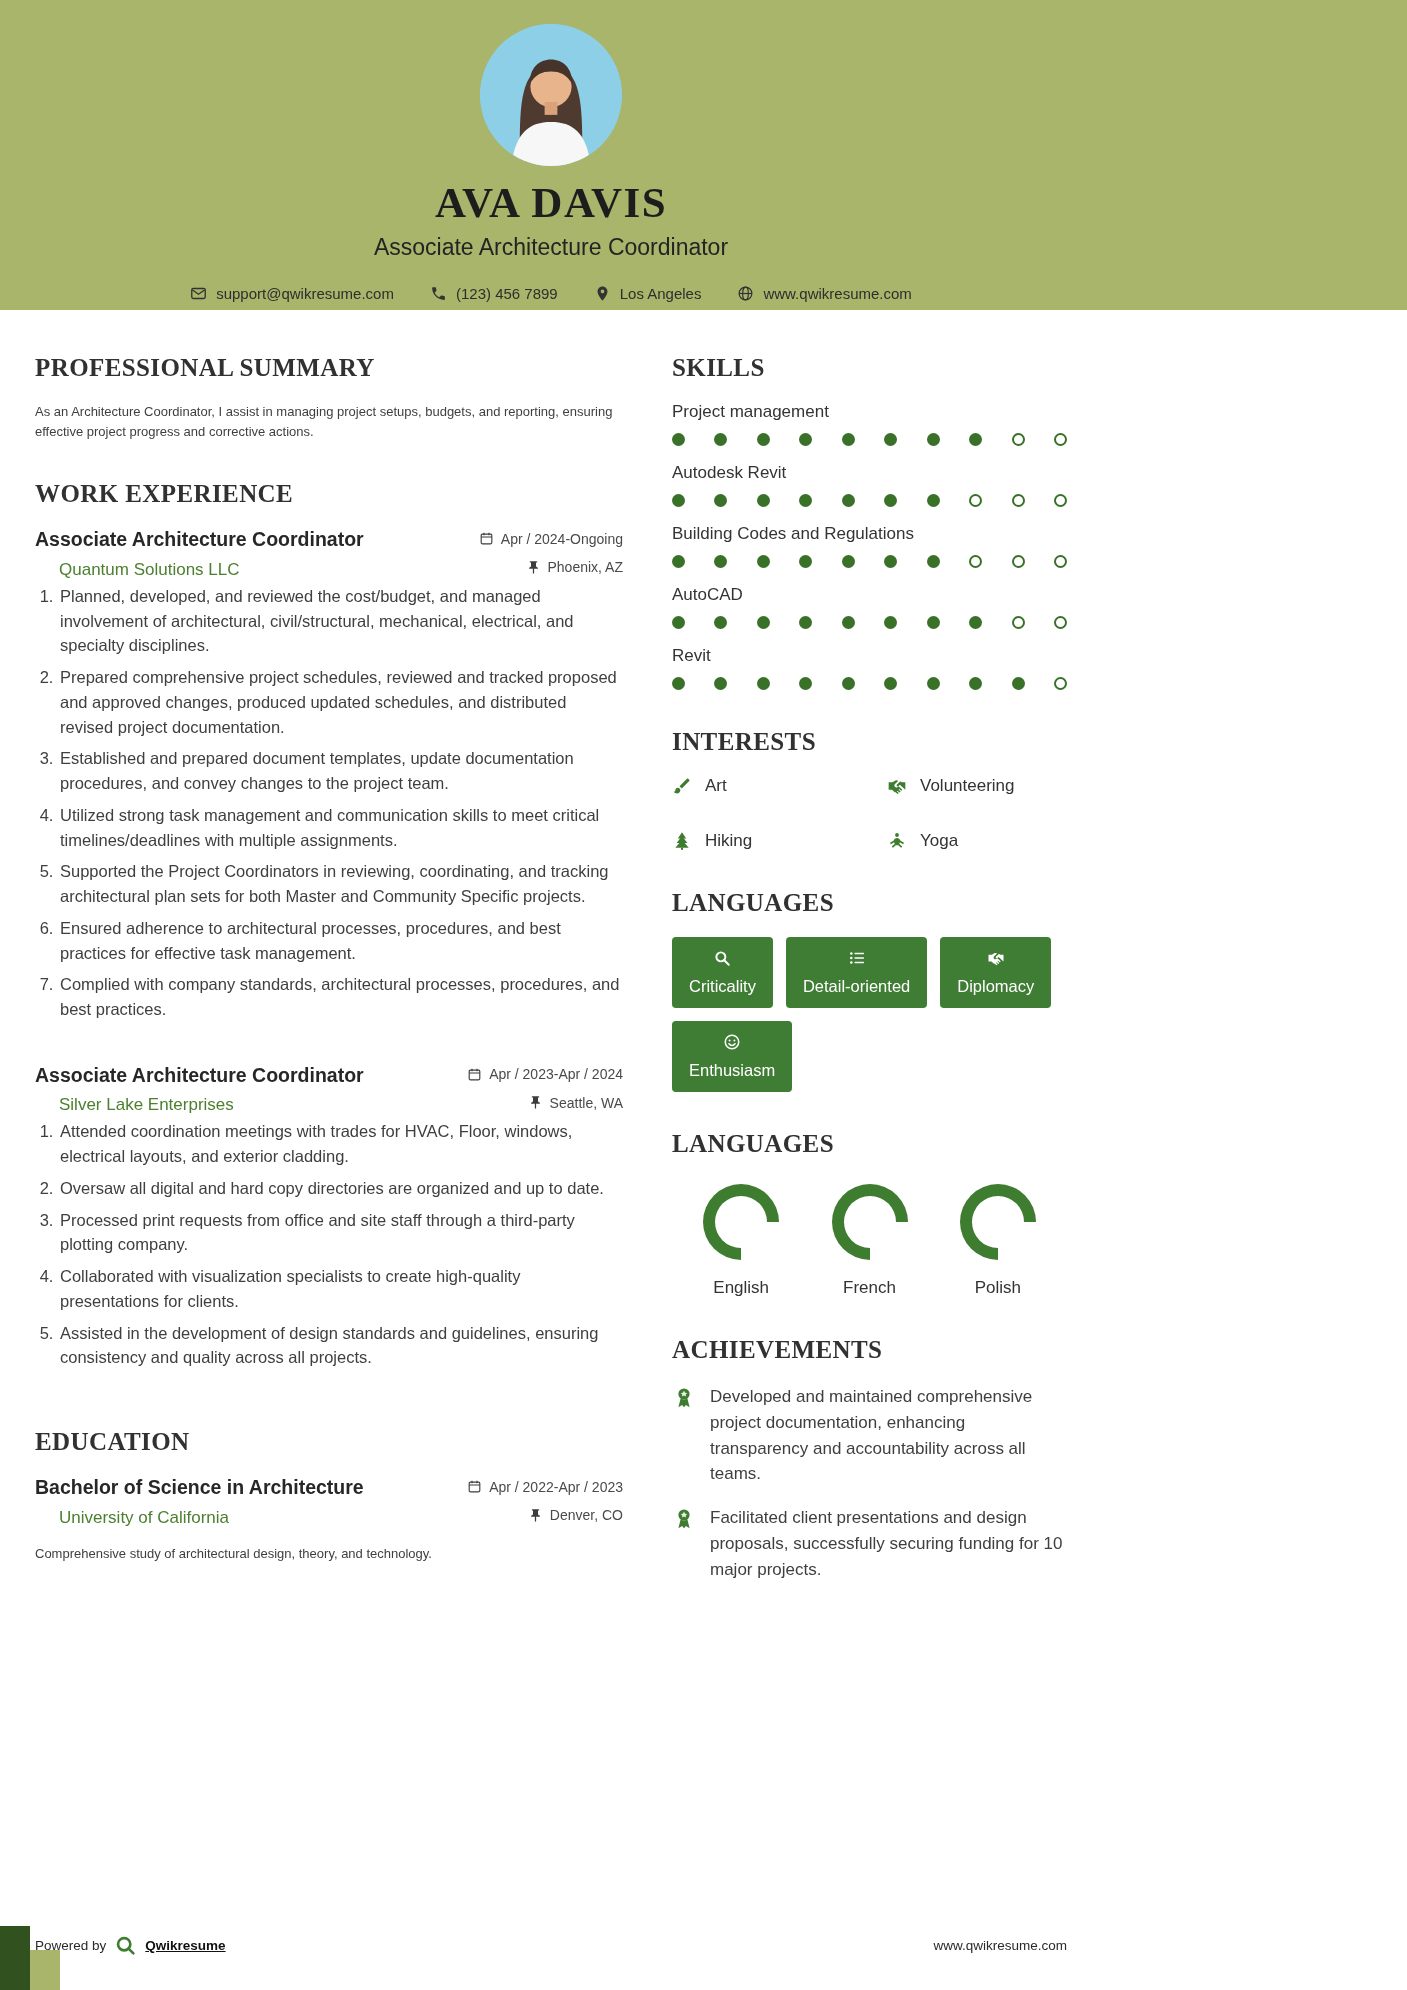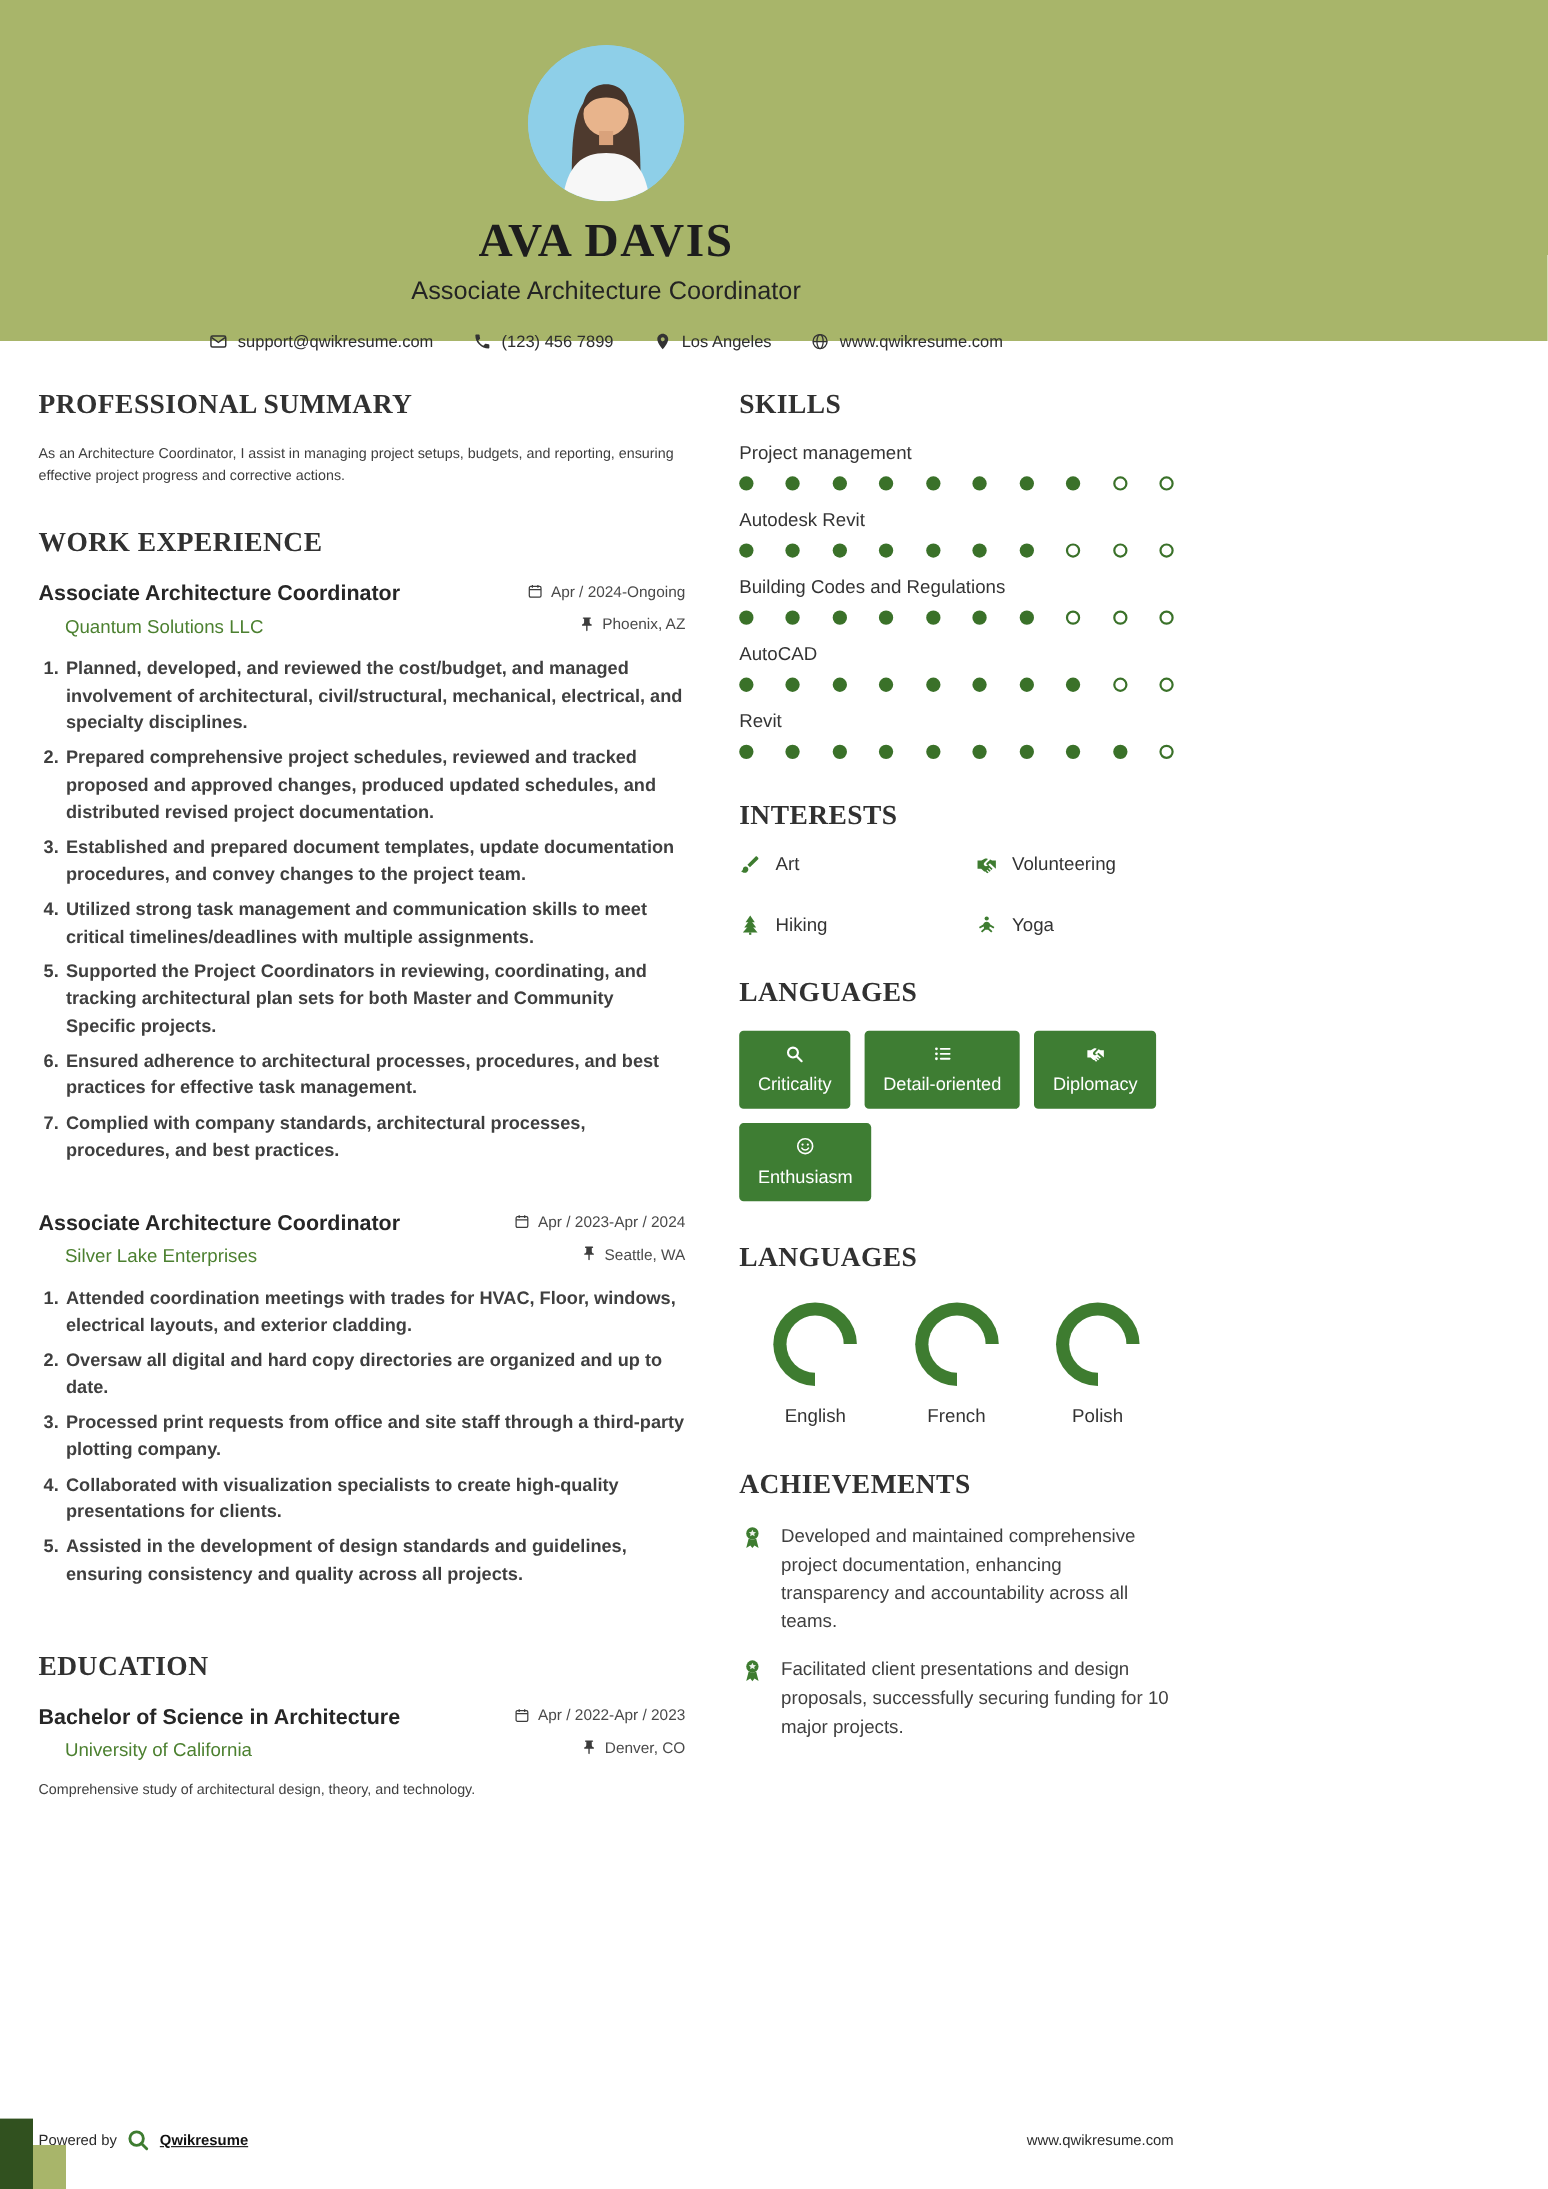--- a/index.html
+++ b/index.html
@@ -28,21 +28,21 @@
     background: var(--header-bg);
     height: 310px;
     width: 100%;
   }
   .header-inner {
     width: 1032px;
     margin-left: 35px;
     display: flex;
     flex-direction: column;
     align-items: center;
-    padding-top: 41px;
+    padding-top: 24px;
   }
   .avatar {
     width: 142px; height: 142px;
     border-radius: 50%;
     overflow: hidden;
     background: #8ecfe8;
     flex: 0 0 auto;
   }
   .avatar svg { width: 100%; height: 100%; display: block; }
   .person-name {
@@ -119,26 +119,25 @@
     white-space: nowrap;
   }
   .m-ic { width: 15px; height: 15px; color: #3c3c3c; }
   .job-sub { margin-top: 8px; }
   .company, .edu-school {
     font-size: 17px;
     color: #4c8030;
     margin-left: 24px;
   }
   .job ol {
-    margin-top: 16px;
+    margin-top: 4px;
     padding-left: 23px;
     font-size: 16.5px;
     line-height: 1.5;
     color: var(--text-body);
-    font-weight: bold;
   }
   .job ol li { margin-bottom: 7px; padding-left: 2px; }
 
   .education-section { margin-top: 58px; }
   .edu-desc { margin-top: 16px; }
 
   
   .skill { margin-bottom: 17px; }
   .skill-name { font-size: 17px; color: #343434; margin-bottom: 11px; }
   .dots { display: flex; justify-content: space-between; width: 100%; }

